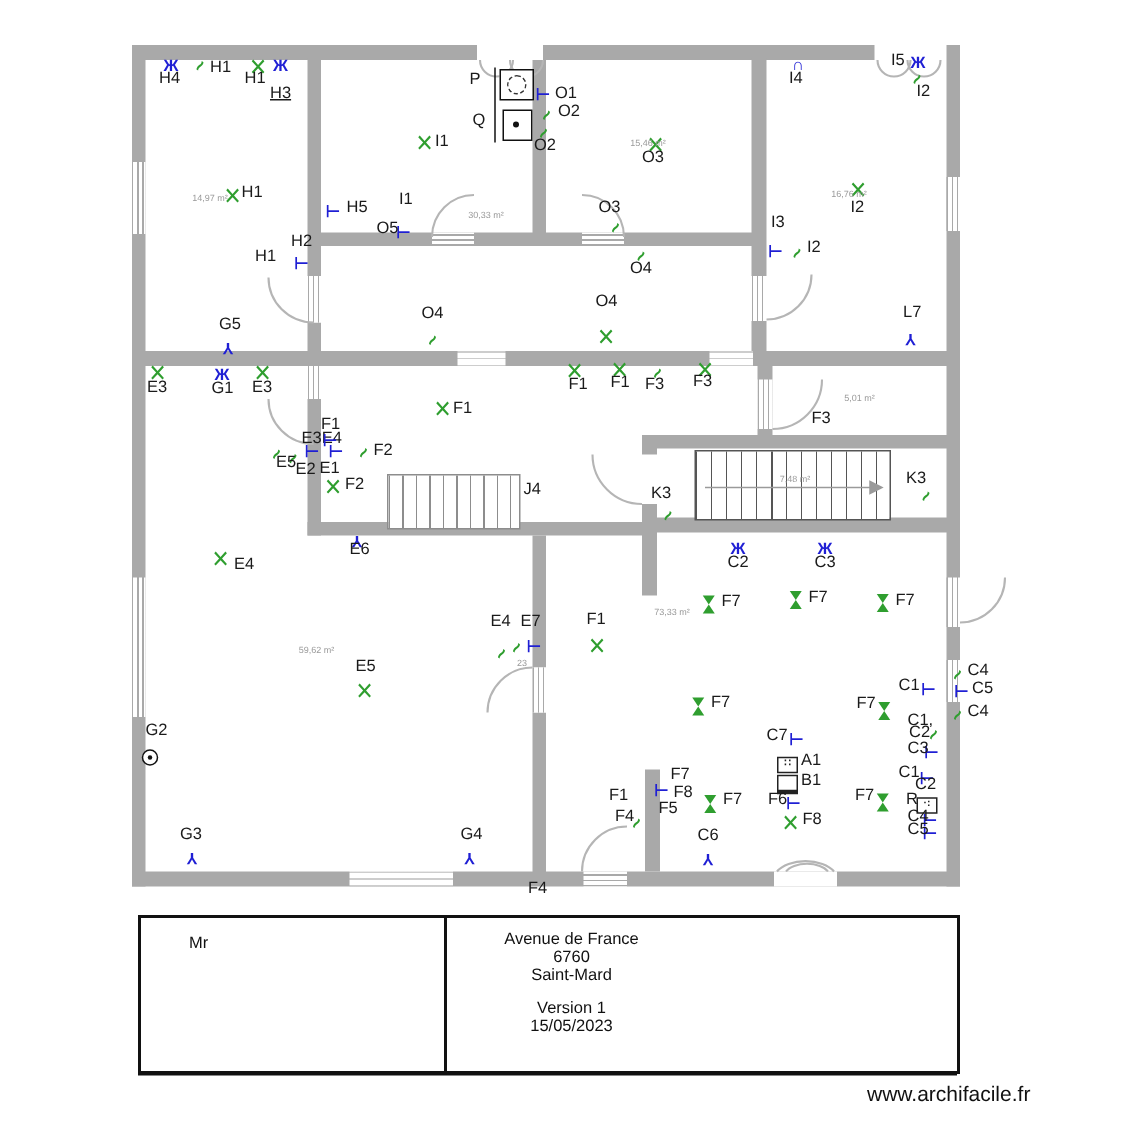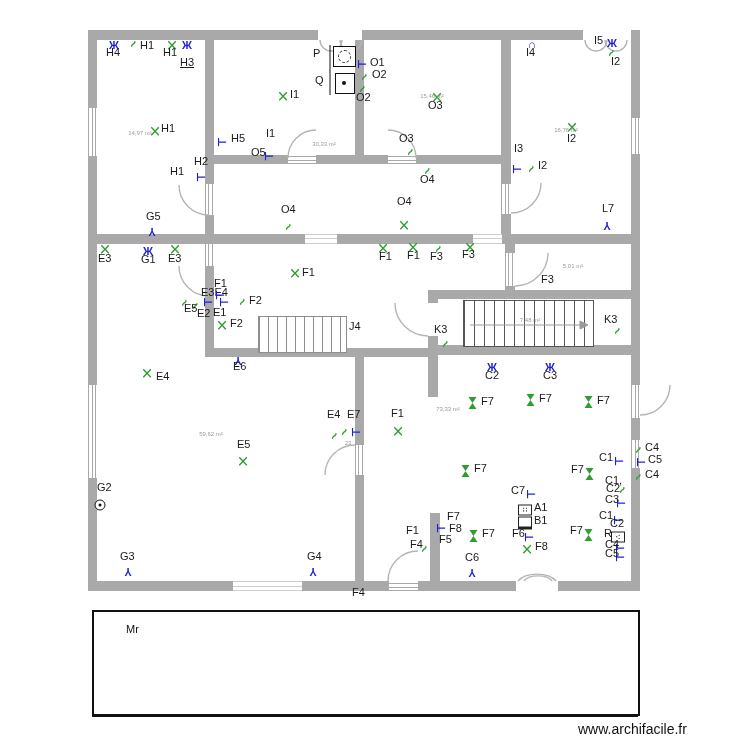--- a/index.html
+++ b/index.html
@@ -306,17 +306,24 @@
         <span class="area-lbl" style="left: 448px; top: 409px;">73,33 m²</span>
         <span class="area-lbl" style="left: 211px; top: 434px;">59,62 m²</span>
         <span class="area-lbl" style="left: 348px; top: 443px;">23</span>
       </div>
   </div>
 
   <div class="tb" style="left:92px;top:610px;width:544px;height:102px">
     <div class="tb-cell" style="left:0;width:202px">
       <div class="tb-text" style="left:32px;top:12px;text-align:left">Mr</div>
     </div>
+    <div class="tb-cell" style="left:202px;width:170px">
+      <div class="tb-text" style="left:0;right:0;top:9px">Avenue de France</div>
+      <div class="tb-text" style="left:0;right:0;top:21px">6760</div>
+      <div class="tb-text" style="left:0;right:0;top:33px">Saint-Mard</div>
+      <div class="tb-text" style="left:0;right:0;top:55px">Version 1</div>
+      <div class="tb-text" style="left:0;right:0;top:67px">15/05/2023</div>
+    </div>
   </div>
   <div style="position:absolute;left:92px;top:716px;width:546px;height:1px;background:#111"></div>
 
   <div class="watermark" style="left:578px;top:721px">www.archifacile.fr</div>
 </div>
 
 </body></html>

